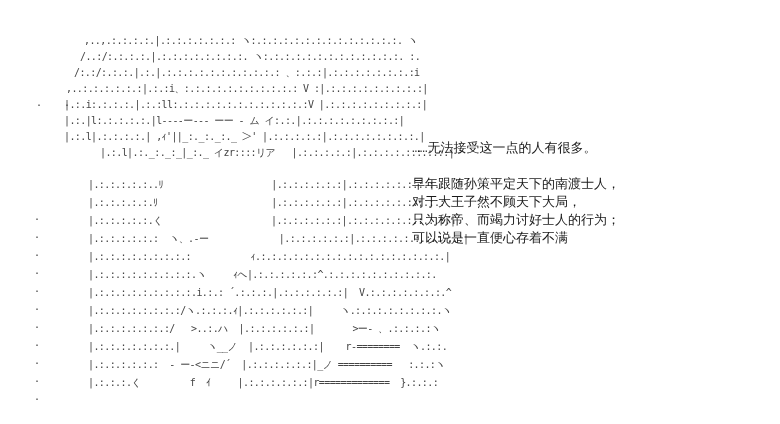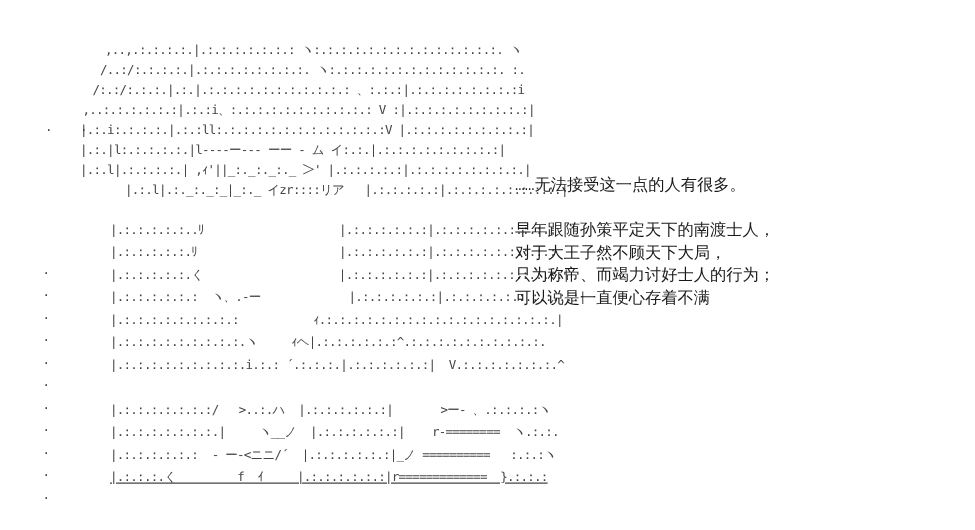--- a/index.html
+++ b/index.html
@@ -62,24 +62,25 @@
     <div class="aa-line" style="top: 114px; left: 64px;">|.:.|l:.:.:.:.:.|l-‐-‐ー--- ーー - ム イ:.:.|.:.:.:.:.:.:.:.:.:|</div>
     <div class="aa-line" style="top: 130px; left: 64px;">|.:.l|.:.:.:.:.| ,ｨ'||_:._:._:._ ＞' |.:.:.:.:.:|.:.:.:.:.:.:.:.:.|</div>
     <div class="aa-line" style="top: 146px; left: 64px; margin-left: 36px;">|.:.l|.:._:._:_|_:._ イzr::::リア   |.:.:.:.:.:|.:.:.:.:.:.:.:.:.|</div>
     <div class="aa-line" style="top: 178px; left: 88px;">|.:.:.:.:.:..ﾘ                    |.:.:.:.:.:.:|.:.:.:.:.:.:.:.:.:</div>
     <div class="aa-line" style="top: 196px; left: 88px;">|.:.:.:.:.:.ﾘ                     |.:.:.:.:.:.:|.:.:.:.:.:.:.:.:.:</div>
     <div class="aa-line" style="top: 214px; left: 88px;">|.:.:.:.:.:.く                    |.:.:.:.:.:.:|.:.:.:.:.:.:.:.:.:.|</div>
     <div class="aa-line" style="top: 232px; left: 88px;">|.:.:.:.:.:.:  ヽ、.-ー             |.:.:.:.:.:.:|.:.:.:.:.:.:.:.:.:.:|</div>
     <div class="aa-line" style="top: 250px; left: 88px;">|.:.:.:.:.:.:.:.:.:           ｨ.:.:.:.:.:.:.:.:.:.:.:.:.:.:.:.:.:.|</div>
     <div class="aa-line" style="top: 268px; left: 88px;">|.:.:.:.:.:.:.:.:.:.ヽ     ｨヘ|.:.:.:.:.:.:^.:.:.:.:.:.:.:.:.:.:.</div>
     <div class="aa-line" style="top: 286px; left: 88px;">|.:.:.:.:.:.:.:.:.:.i.:.: ´.:.:.:.|.:.:.:.:.:.:|  V.:.:.:.:.:.:.:.^</div>
+    <div class="aa-line" style="top: 304px; left: 88px;">|.:.:.:.:.:.:.:.:/ヽ.:.:.:.ｨ|.:.:.:.:.:.:|     ヽ.:.:.:.:.:.:.:.:.ヽ</div>
     <div class="aa-line" style="top: 322px; left: 88px;">|.:.:.:.:.:.:.:/   &gt;..:.ハ  |.:.:.:.:.:.:|       &gt;ー- 、.:.:.:.:ヽ</div>
     <div class="aa-line" style="top: 340px; left: 88px; text-align: right;">|.:.:.:.:.:.:.:.|     ヽ__ノ  |.:.:.:.:.:.:|    r‐========  ヽ.:.:.</div>
     <div class="aa-line" style="top: 358px; left: 88px;">|.:.:.:.:.:.:  ‐ ー‐&lt;ニニ/´  |.:.:.:.:.:.:|_ノ ==========   :.:.:ヽ</div>
-    <div class="aa-line" style="top: 376px; left: 88px; text-decoration: underline;">|.:.:.:.く         f  ｲ     |.:.:.:.:.:.:|r=============  }.:.:.:</div>
+    <div class="aa-line" style="top: 376px; left: 88px;">|.:.:.:.く         f  ｲ     |.:.:.:.:.:.:|r=============  }.:.:.:</div>
     <div class="aa-line" style="top: 96px; left: 36px;">.</div>
     <div class="aa-line" style="top: 96px; left: 64px;">.</div>
     <div class="aa-line" style="top: 210px; left: 34px;">.</div>
     <div class="aa-line" style="top: 228px; left: 34px;">.</div>
     <div class="aa-line" style="top: 246px; left: 34px;">.</div>
     <div class="aa-line" style="top: 264px; left: 34px;">.</div>
     <div class="aa-line" style="top: 282px; left: 34px;">.</div>
     <div class="aa-line" style="top: 300px; left: 34px;">.</div>
     <div class="aa-line" style="top: 318px; left: 34px;">.</div>
     <div class="aa-line" style="top: 336px; left: 34px;">.</div>

